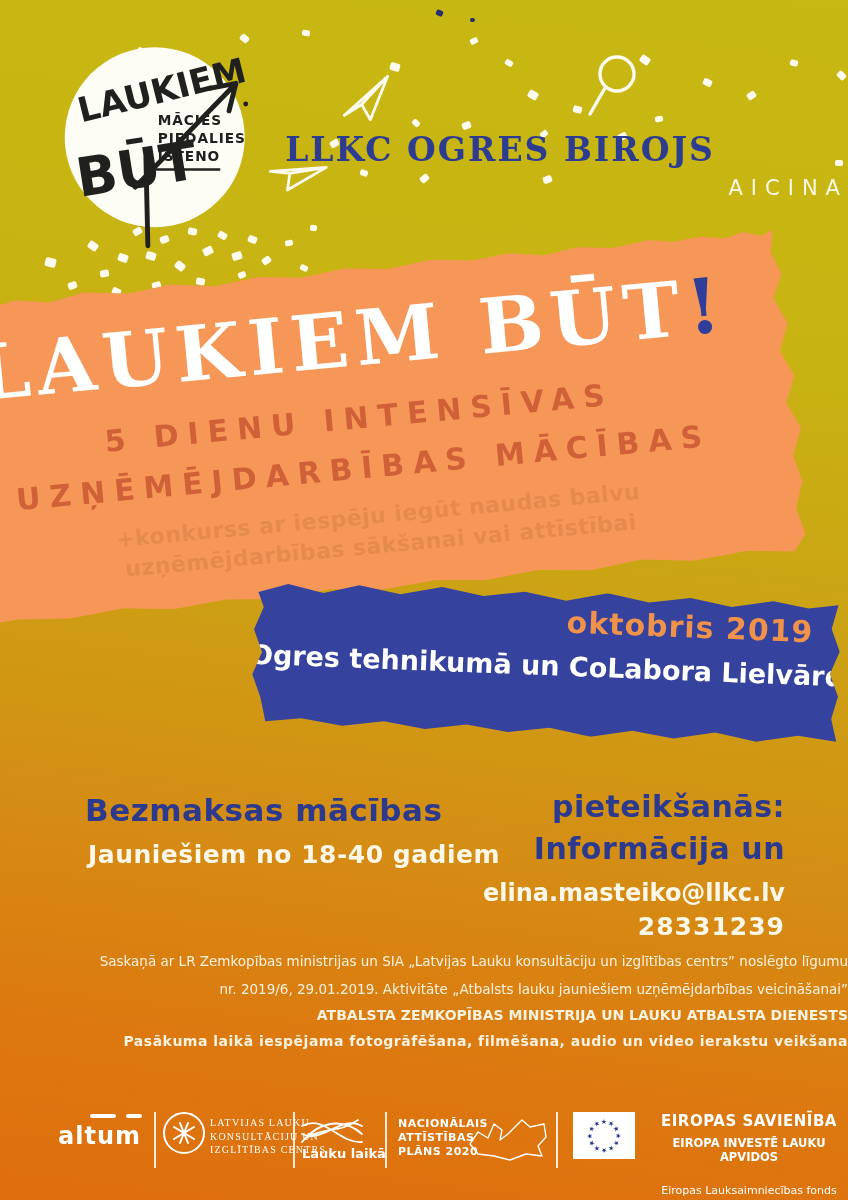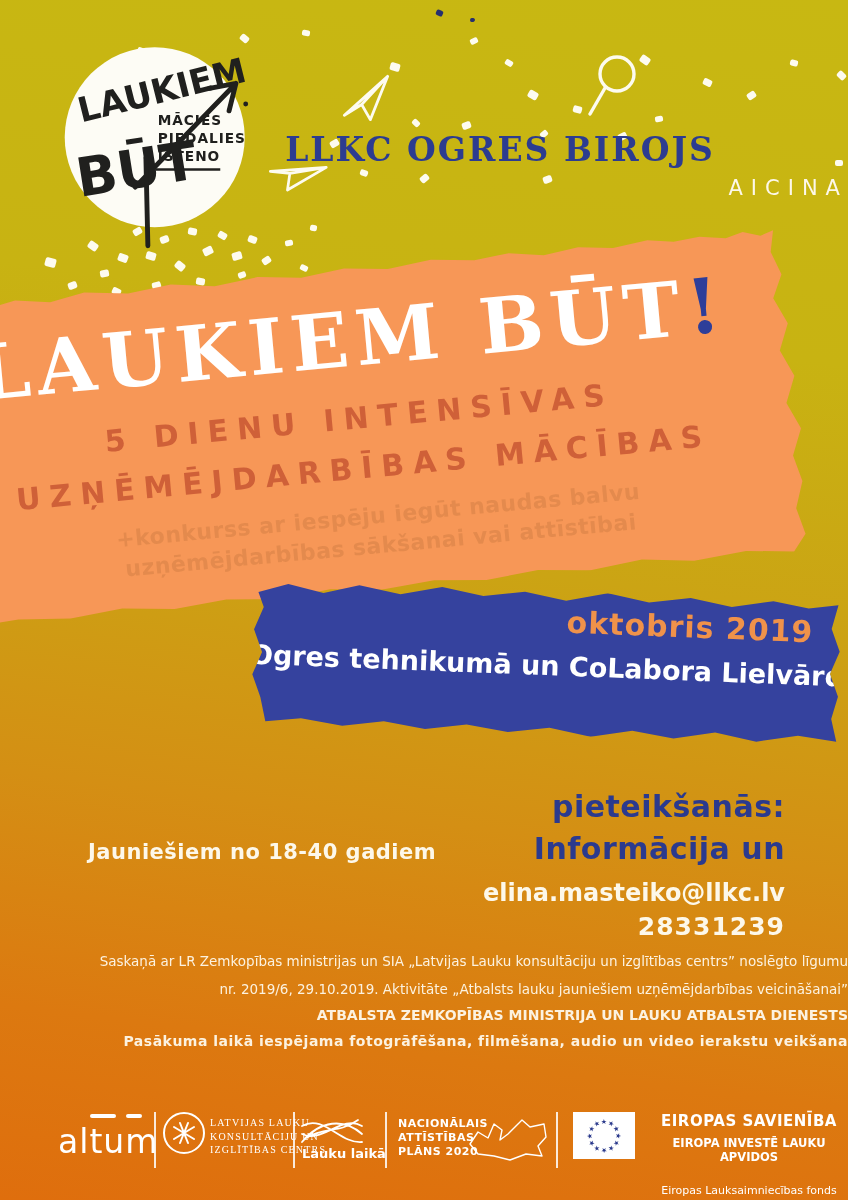--- a/index.html
+++ b/index.html
@@ -31,36 +31,36 @@
 
   
   .blue-banner{left:250px;top:588px;width:592px;height:150px;background:#35429e;
     transform:rotate(2.2deg);
     clip-path:polygon(1% 10%,6% 4%,12% 9%,18% 3%,25% 8%,32% 2%,39% 7%,46% 3%,53% 8%,60% 2%,67% 7%,74% 3%,81% 8%,88% 3%,94% 7%,99% 4%,98% 20%,99.5% 35%,98% 50%,99.5% 65%,98.5% 80%,99.5% 95%,93% 92%,86% 97%,79% 92%,72% 97%,65% 93%,58% 98%,51% 93%,44% 97%,37% 93%,30% 97%,23% 93%,16% 97%,9% 93%,3% 96%,2% 80%,.5% 65%,2% 50%,.5% 35%,2% 20%);}
   .date-line{right:30px;top:16px;color:#f0924a;font-weight:700;font-size:30px;letter-spacing:1px;}
   .venue-line{left:0;right:0;top:62px;text-align:center;color:#fff;font-weight:700;font-size:27px;white-space:nowrap;}
 
   
   .free-title{left:85px;top:792px;color:#2b3a8e;font-weight:800;font-size:31px;letter-spacing:.5px;}
-  .free-age{left:88px;top:840px;color:#fdf8ea;font-weight:700;font-size:21px;letter-spacing:.5px;}
+  .free-age{left:88px;top:840px;color:#fdf8ea;font-weight:700;font-size:25px;letter-spacing:.5px;}
   .info-block{right:63px;top:786px;text-align:right;}
   .info-t{color:#2b3a8e;font-weight:800;font-size:30px;line-height:42px;letter-spacing:.5px;}
   .info-email{color:#fdf8ea;font-weight:700;font-size:24px;margin-top:9px;}
   .info-phone{color:#fdf8ea;font-weight:700;font-size:25px;margin-top:5px;letter-spacing:1px;}
 
   
   .legal{left:0;right:0;top:952px;text-align:right;color:#fcf2e0;}
   .legal .l1,.legal .l2{font-size:13.5px;font-weight:500;line-height:18px;}
   .legal .l2{margin-top:10px;}
   .legal .l3{font-size:14px;font-weight:600;margin-top:9px;}
   .legal .l4{font-size:14px;font-weight:600;margin-top:10px;letter-spacing:.5px;}
 
   
   .divider{position:absolute;width:2px;height:56px;background:rgba(255,255,255,.85);top:1112px;}
-  .altum{left:58px;top:1122px;color:#fff;font-weight:400;font-size:33px;letter-spacing:1px;}
+  .altum{left:58px;top:1122px;color:#fff;font-weight:700;font-size:24px;letter-spacing:1px;}
   .altum-dash{position:absolute;height:4px;background:#fff;border-radius:2px;top:1114px;}
   .llkc-text{left:210px;top:1116px;color:#fff;font-size:10px;font-weight:500;letter-spacing:1.2px;line-height:13.5px;font-family:Liberation Serif, serif;}
   .lt-label{left:302px;top:1146px;color:#fff;font-weight:700;font-size:13px;}
   .nap-text{left:398px;top:1117px;color:#fff;font-size:11px;font-weight:600;letter-spacing:.5px;line-height:14px;}
   .eu-flag{left:573px;top:1112px;width:62px;height:47px;background:#fff;}
   .eu-star{position:absolute;left:50%;top:50%;color:#2b3a8c;font-size:7px;line-height:0;}
   .eu-text{left:650px;top:1112px;color:#fff;text-align:center;}
   .eu-t1{font-size:15px;font-weight:600;letter-spacing:.5px;}
   .eu-t2{font-size:11.5px;font-weight:700;margin-top:6px;}
   .eu-t3{font-size:11px;margin-top:20px;line-height:13px;}
@@ -163,32 +163,33 @@
     <div class="abs banner-sub sub2">UZŅĒMĒJDARBĪBAS MĀCĪBAS</div>
     <div class="abs banner-note note1">+konkurss ar iespēju iegūt naudas balvu</div>
     <div class="abs banner-note note2">uzņēmējdarbības sākšanai vai attīstībai</div>
   </div>
 
   <div class="abs blue-banner">
     <div class="abs date-line">oktobris 2019</div>
     <div class="abs venue-line">Ogres tehnikumā un CoLabora Lielvārdē</div>
   </div>
 
+  <div class="abs free-title">Bezmaksas mācības</div>
   <div class="abs free-age">Jauniešiem no 18-40 gadiem</div>
 
   <div class="abs info-block">
     <div class="info-t">pieteikšanās:</div>
     <div class="info-t">Informācija un</div>
     <div class="info-email">elina.masteiko@llkc.lv</div>
     <div class="info-phone">28331239</div>
   </div>
 
   <div class="abs legal">
     <div class="l1">Saskaņā ar LR Zemkopības ministrijas un SIA „Latvijas Lauku konsultāciju un izglītības centrs” noslēgto līgumu</div>
-    <div class="l2">nr. 2019/6, 29.10.2019. Aktivitāte „Atbalsts lauku jauniešiem uzņēmējdarbības veicināšanai”</div>
+    <div class="l2">nr. 2019/6, 29.01.2019. Aktivitāte „Atbalsts lauku jauniešiem uzņēmējdarbības veicināšanai”</div>
     <div class="l3">ATBALSTA ZEMKOPĪBAS MINISTRIJA UN LAUKU ATBALSTA DIENESTS</div>
     <div class="l4">Pasākuma laikā iespējama fotogrāfēšana, filmēšana, audio un video ierakstu veikšana</div>
   </div>
 
   <div class="abs altum">altum</div>
   <div class="altum-dash" style="left:90px;width:26px;"></div>
   <div class="altum-dash" style="left:126px;width:16px;"></div>
 
   <div class="divider" style="left:154px;"></div>
 

